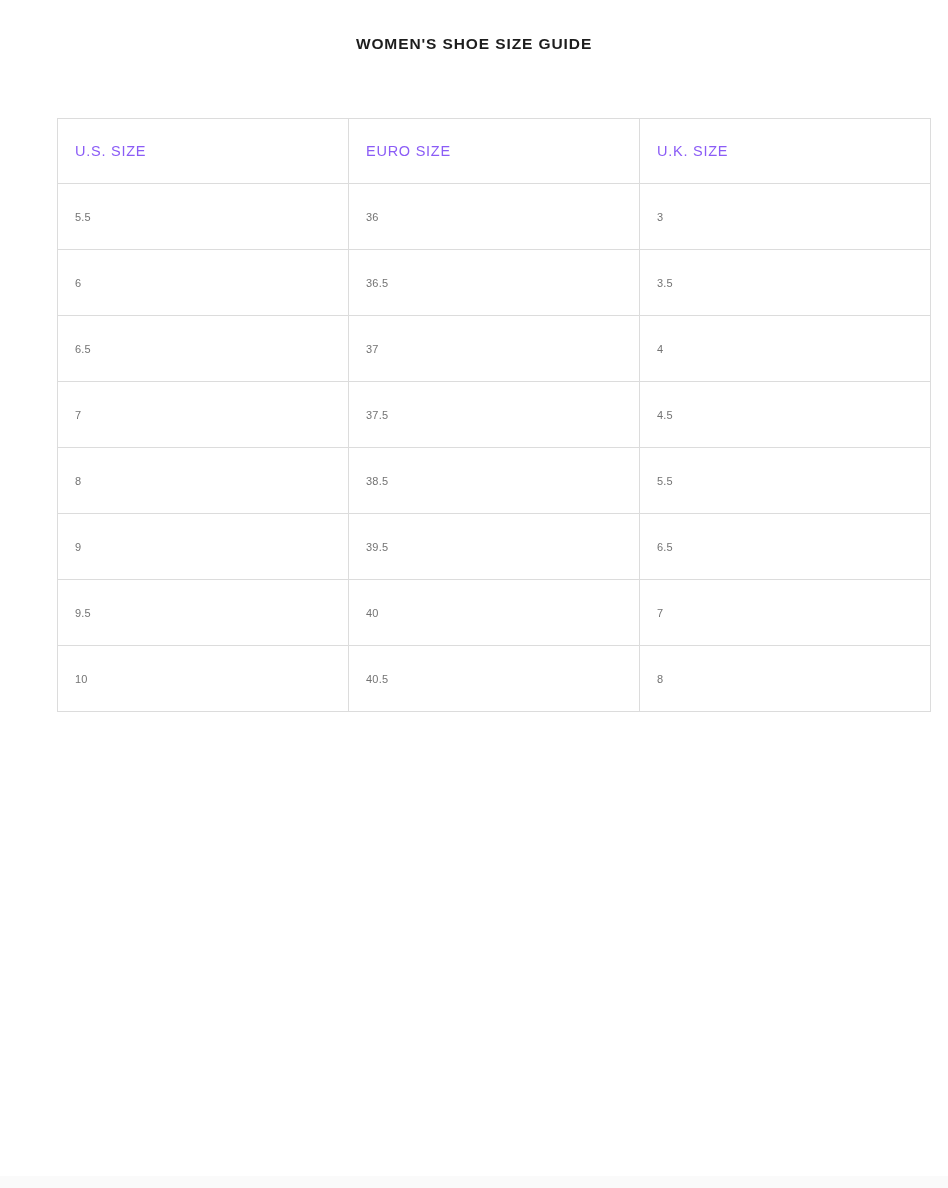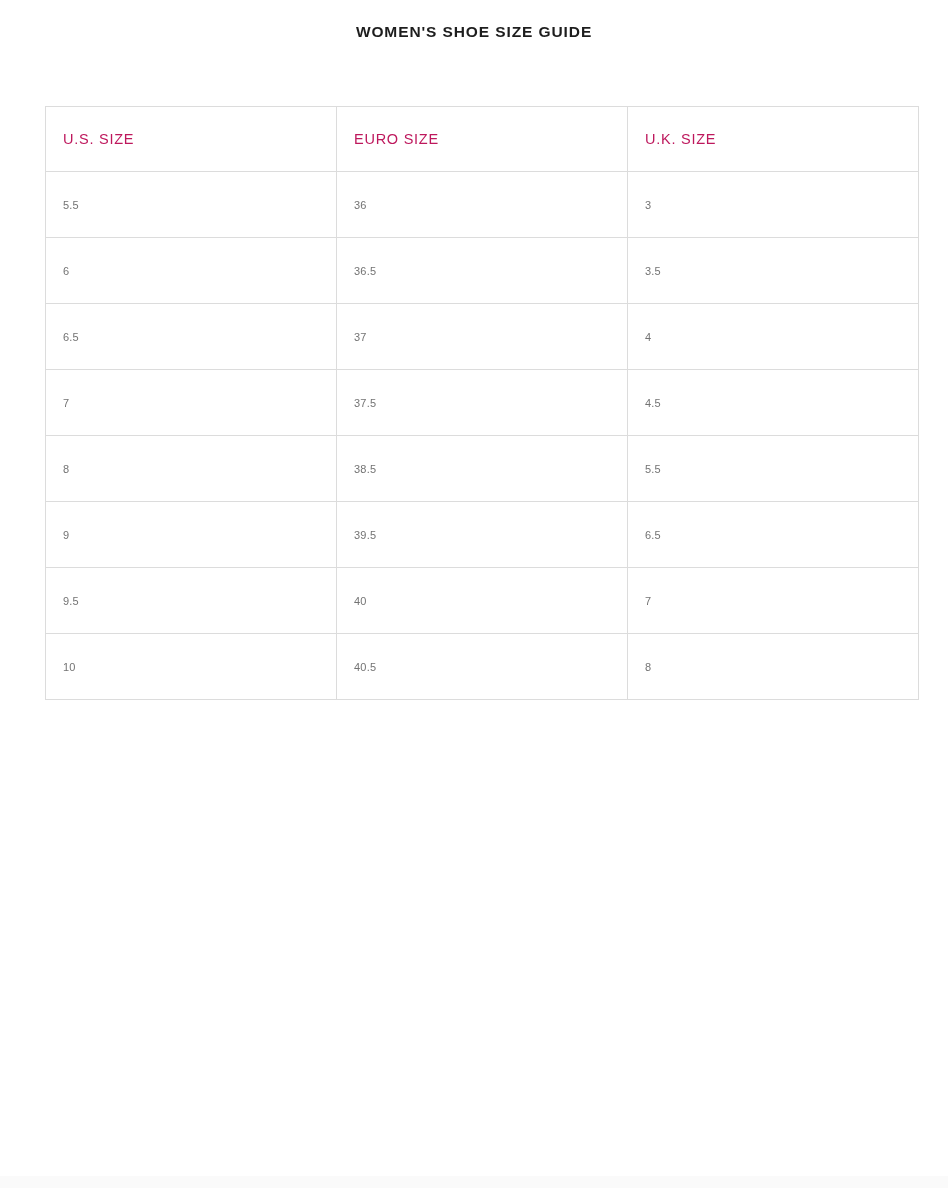--- a/index.html
+++ b/index.html
@@ -15,21 +15,21 @@
     font-family: "Liberation Sans", sans-serif;
     -webkit-font-smoothing: antialiased;
     overflow: hidden;
   }
 
   .page {
     position: relative;
     width: 948px;
     min-height: 1188px;
     background: #ffffff;
-    padding: 0;
+    padding: 12px;
   }
 
   
   .heading-block {
     padding-top: 21px;
     text-align: center;
   }
   .guide-title {
     margin: 0;
     font-size: 15.5px;
@@ -68,21 +68,21 @@
     height: 66px;
     padding: 0 17px;
     text-align: left;
     vertical-align: middle;
     background: #ffffff;
   }
   table.size-table th {
     font-size: 14.5px;
     font-weight: 400;
     letter-spacing: 0.75px;
-    color: #be185d;
+    color: #8b5cf6;
     height: 65px;
   }
   table.size-table td {
     font-size: 11px;
     font-weight: 400;
     letter-spacing: 0.2px;
     color: #737373;
   }
 
   

